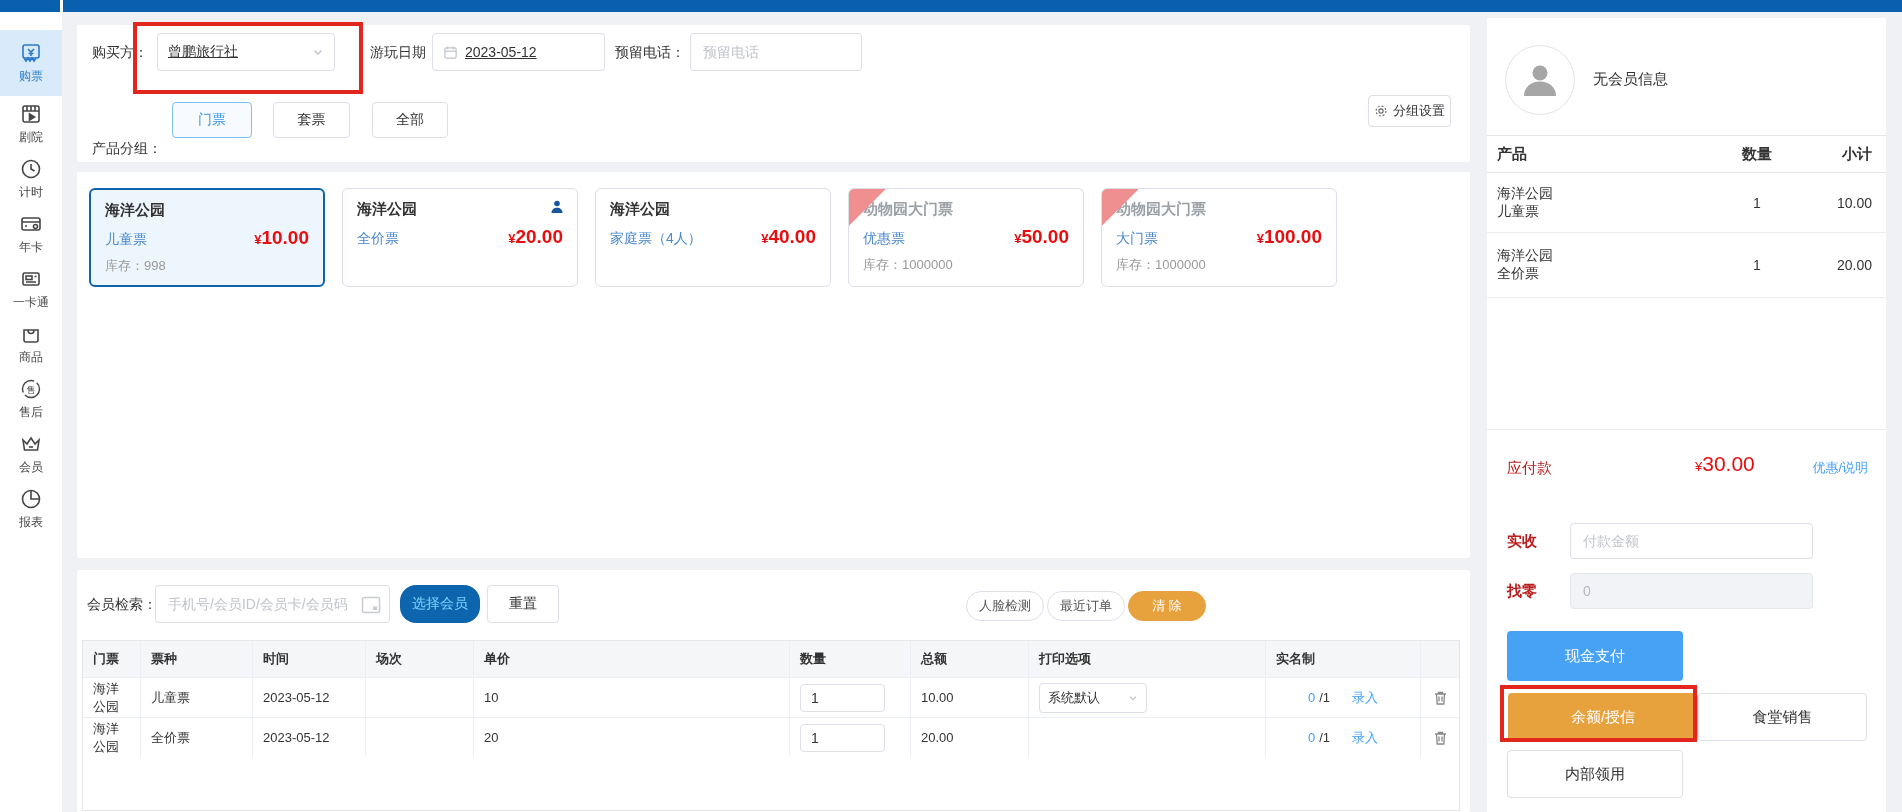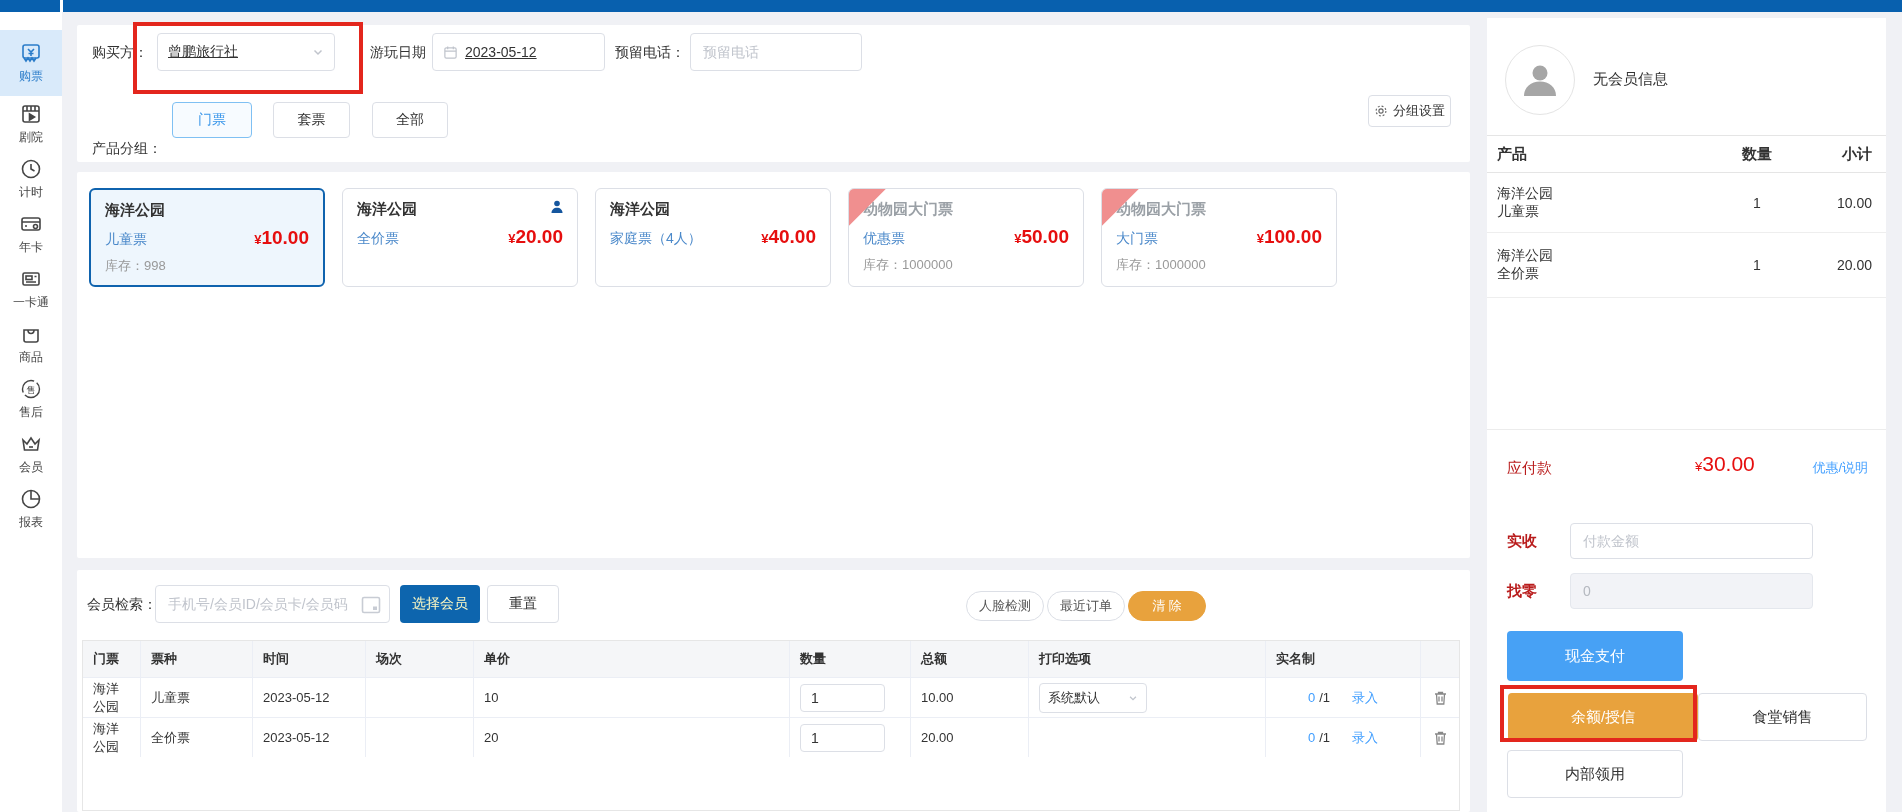--- a/index.html
+++ b/index.html
@@ -46,21 +46,21 @@
   .pcard .pprice .val { font-size:19px; }
   .pcard .pstock { margin-top:8px; font-size:13px; color:#999; }
   .ribbon { position:absolute; left:-26px; top:-26px; width:52px; height:52px; background:#f08f8f; transform:rotate(45deg); }
   .ribbon span { position:absolute; left:0; right:0; bottom:2px; text-align:center; transform:rotate(0deg); color:#fff; font-size:11px; }
   .person-ic { position:absolute; right:12px; top:10px; color:#15569e; }
 
   
   .pill { position:absolute; height:30px; border-radius:15px; border:1px solid #dcdfe6; background:#fff; font-size:13px; color:#555; display:flex; align-items:center; justify-content:center; cursor:pointer; }
   .pill.orange { background:#e8a23d; border-color:#e8a23d; color:#fff; }
 
-  .primarybtn { position:absolute; border:none; border-radius:4px; background:#0d65ae; color:#fef9c3; font-size:14px; display:flex; align-items:center; justify-content:center; cursor:pointer; font-family:"Liberation Sans",sans-serif; }
+  .primarybtn { position:absolute; border:none; border-radius:16px; background:#0d65ae; color:#7dd3fc; font-size:14px; display:flex; align-items:center; justify-content:center; cursor:pointer; font-family:"Liberation Sans",sans-serif; }
   .whitebtn { position:absolute; border:1px solid #dcdfe6; border-radius:4px; background:#fff; color:#333; font-size:14px; display:flex; align-items:center; justify-content:center; cursor:pointer; }
 
   
   .ctable { position:absolute; left:5px; top:70px; width:1378px; height:171px; border:1px solid #e6e6e6; font-size:13px; }
   .trow { display:grid; grid-template-columns:58px 112px 113px 108px 316px 121px 118px 237px 155px 39px; }
   .trow.head { background:#f5f6f8; font-weight:bold; height:36px; }
   .trow.body { height:40px; border-top:1px solid #ebeef5; }
   .tcell { display:flex; align-items:center; padding:0 10px; border-right:1px solid #ebeef5; overflow:hidden; }
   .tcell:last-child { border-right:none; justify-content:center; }
   .qty-input { width:85px; height:28px; border:1px solid #dcdfe6; border-radius:4px; padding:0 10px; font-size:14px; color:#333; font-family:"Liberation Sans",sans-serif; }

